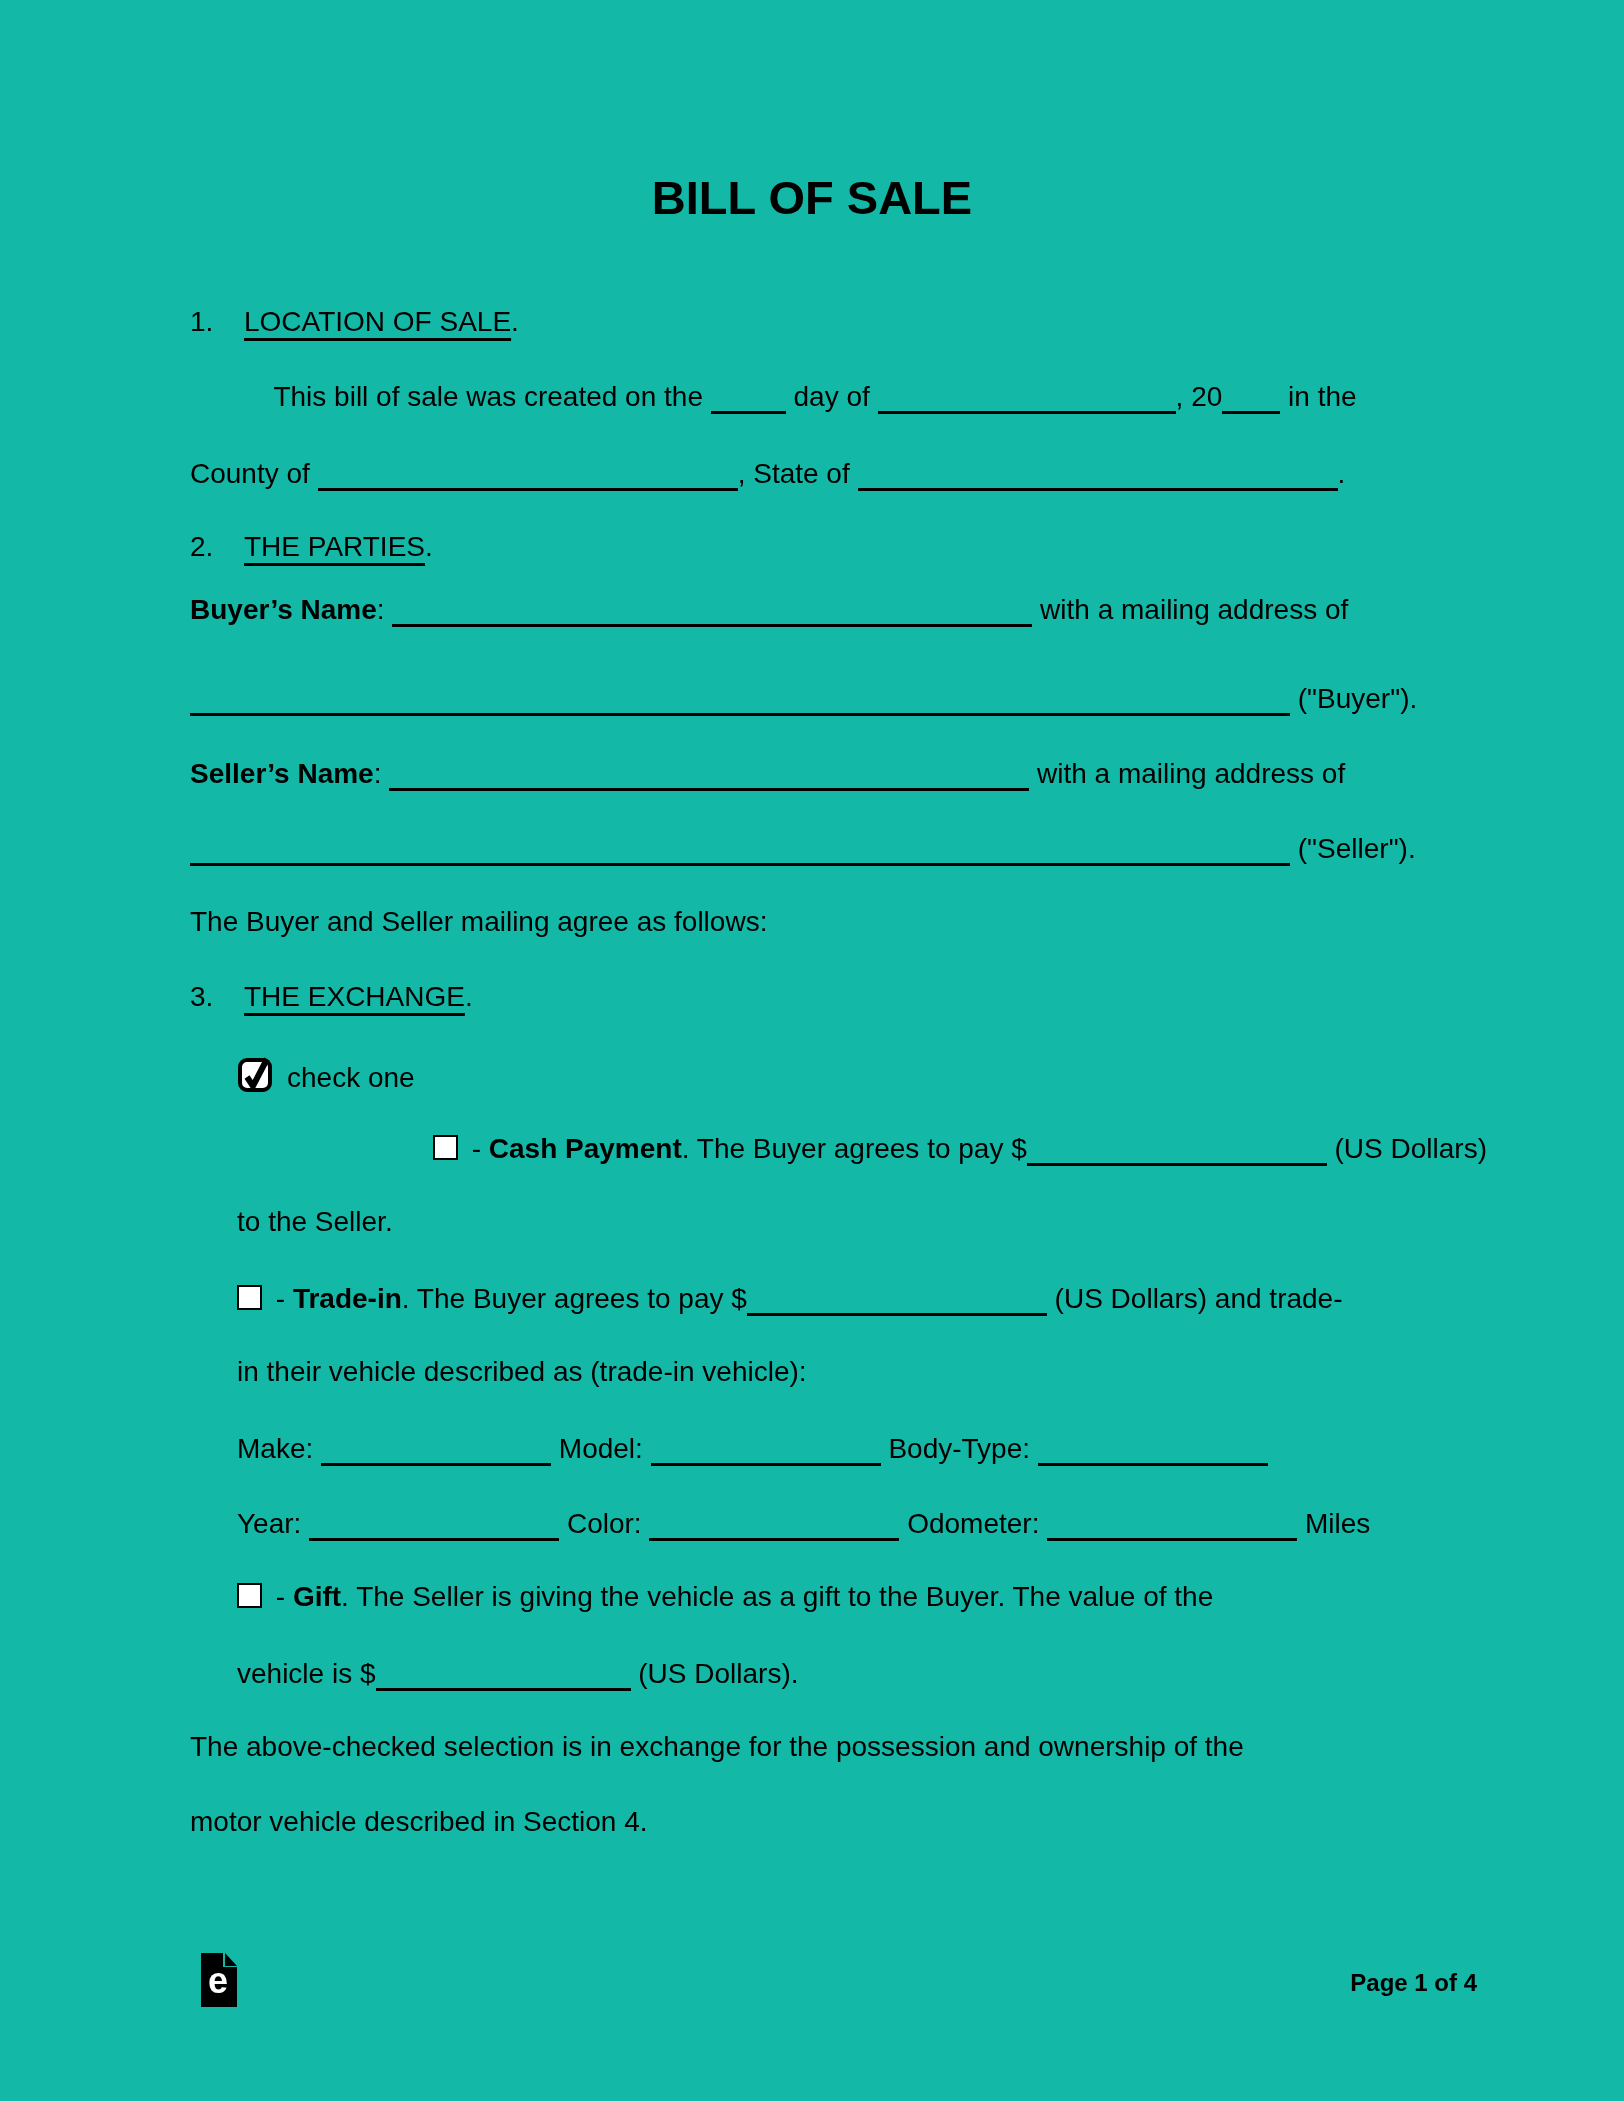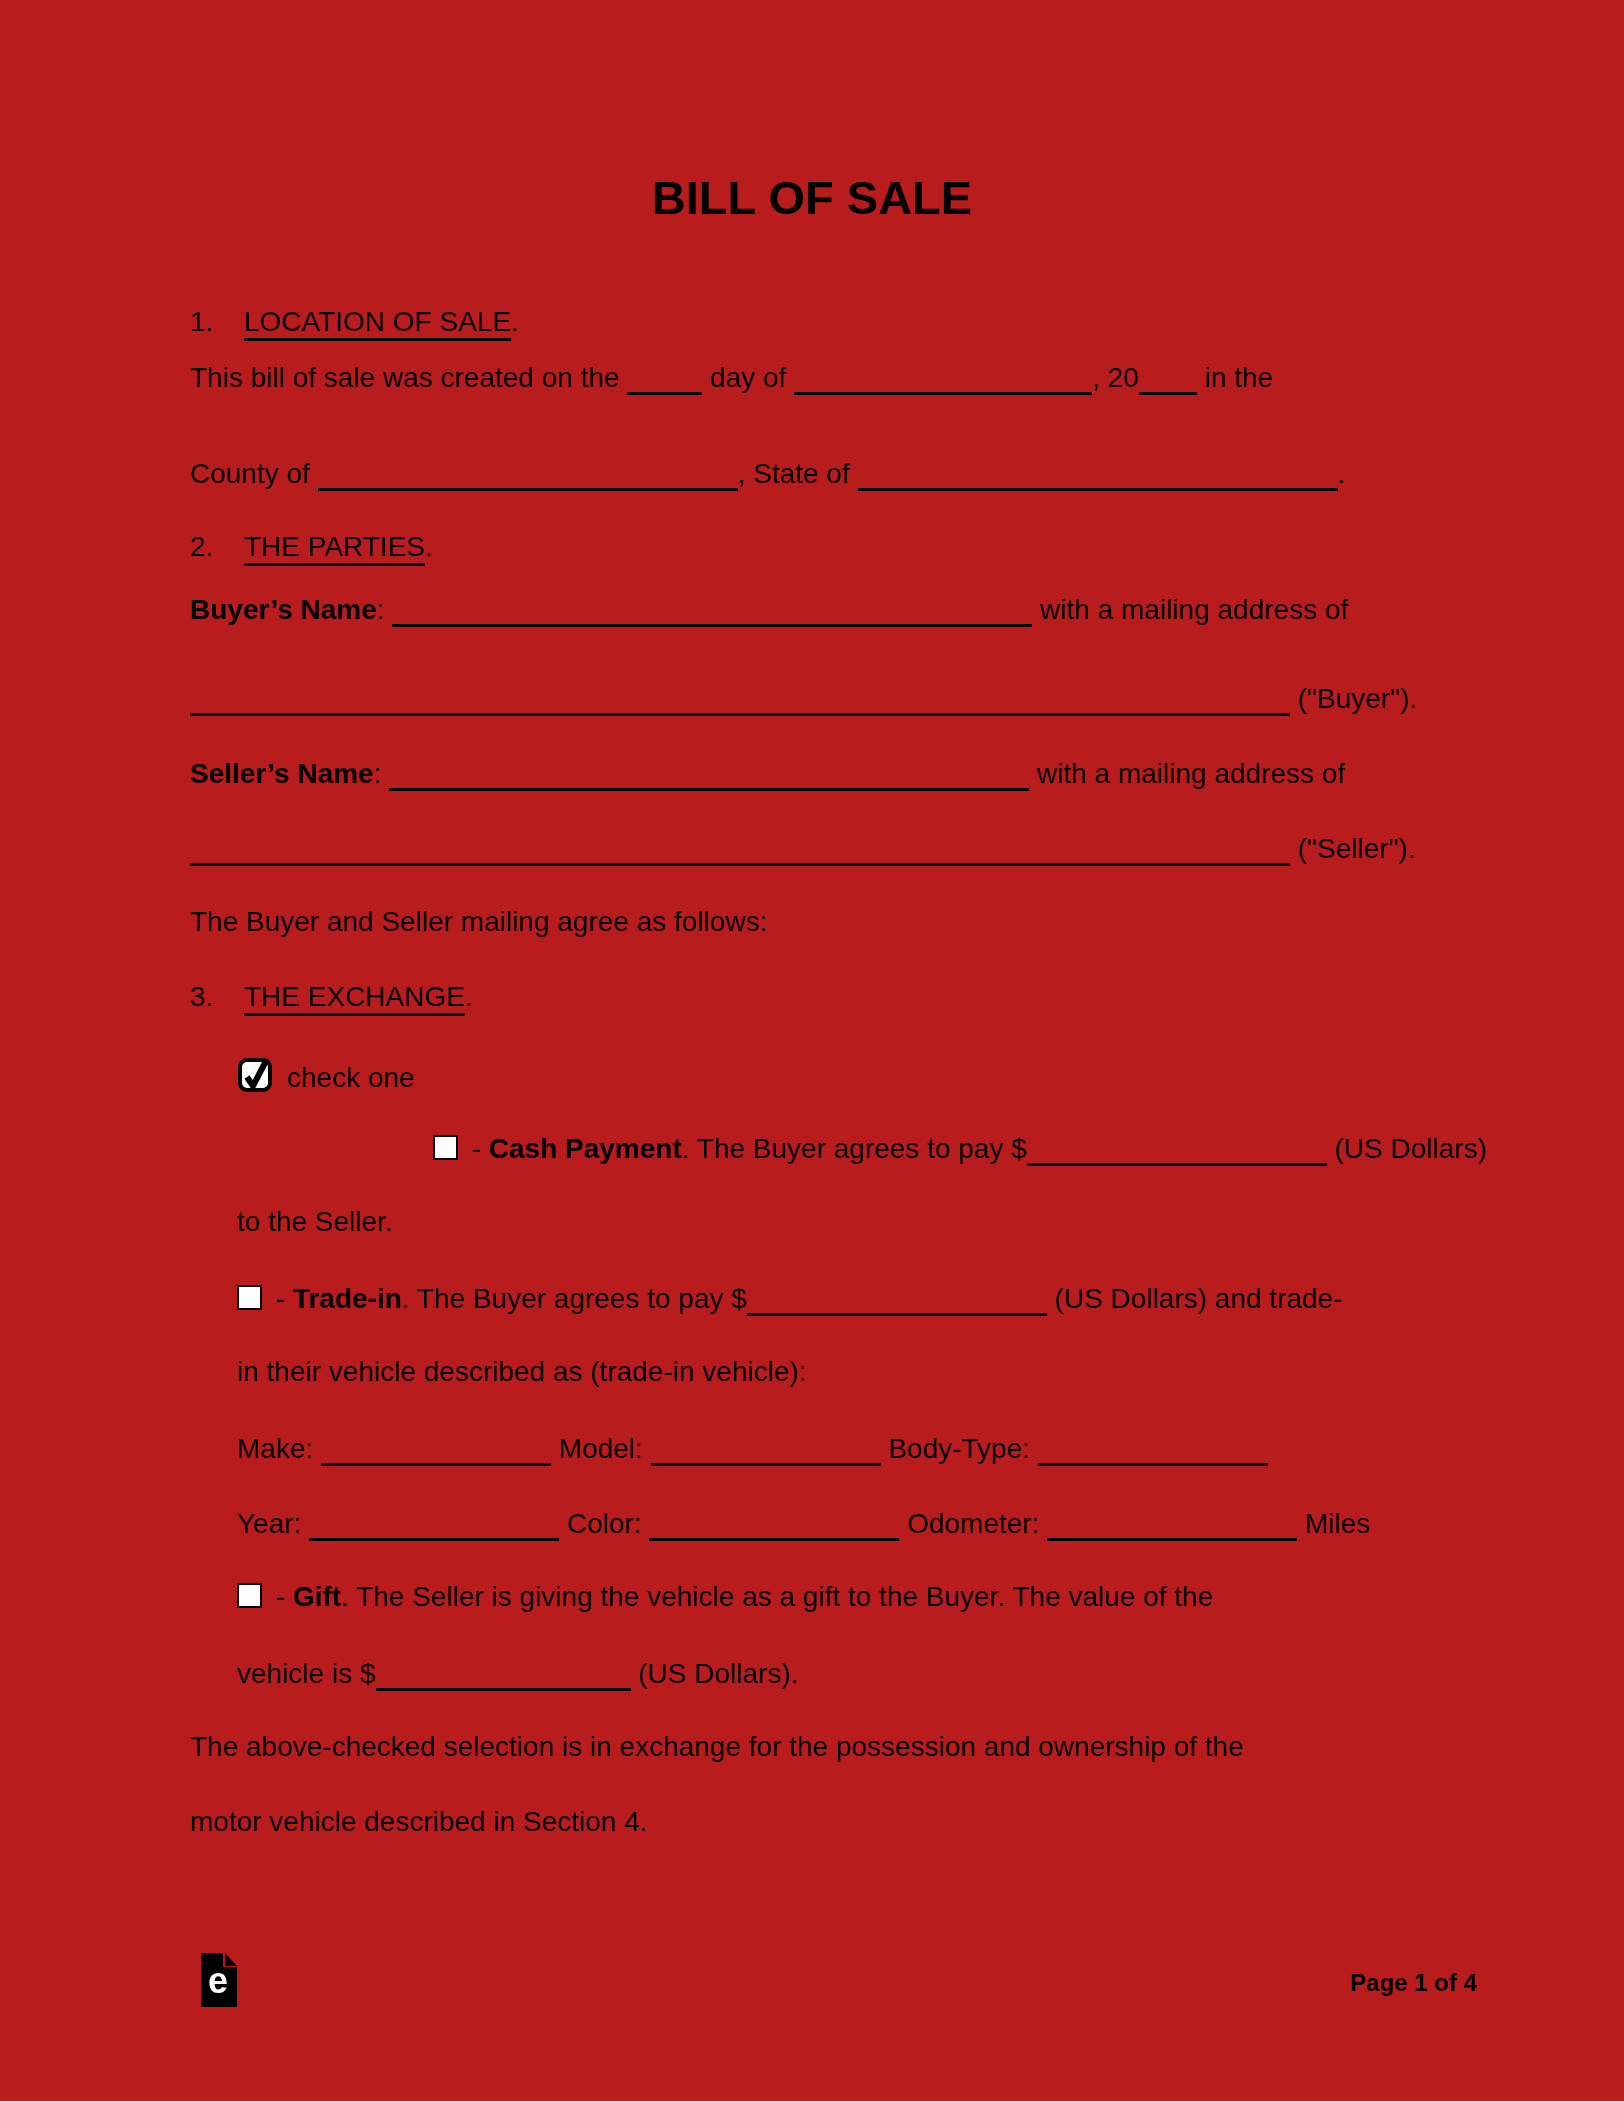--- a/index.html
+++ b/index.html
@@ -1,20 +1,20 @@
 <!DOCTYPE html>
 <html><head>
 <meta charset="utf-8">
 <style>
   html, body { margin: 0; padding: 0; background: #ffffff; }
   .page {
     position: relative;
     width: 1624px;
     height: 2101px;
-    background: #b91c1c;
+    background: #14b8a6;
     font-family: "Liberation Sans", sans-serif;
     color: #000000;
     overflow: hidden;
   }
   .doc-title {
     position: absolute;
     top: 172px;
     left: 0;
     width: 100%;
     text-align: center;
@@ -77,21 +77,21 @@
 </style>
 </head>
 <body>
 
 <div class="page">
 
   <h1 class="doc-title">BILL OF SALE</h1>
 
   <div>
       <div class="line" style="top: 302px;"><span class="num">1.</span><span class="heading">LOCATION OF SALE</span><span>.</span></div>
-      <div class="line" style="top: 356px;"><span>This bill of sale was created on the </span><span class="blank" style="width: 75px;"></span><span> day of </span><span class="blank" style="width: 298px;"></span><span>, 20</span><span class="blank" style="width: 58px;"></span><span> in the</span></div>
+      <div class="line" style="top: 375px; text-align: center;"><span>This bill of sale was created on the </span><span class="blank" style="width: 75px;"></span><span> day of </span><span class="blank" style="width: 298px;"></span><span>, 20</span><span class="blank" style="width: 58px;"></span><span> in the</span></div>
       <div class="line" style="top: 452px;"><span>County of </span><span class="blank" style="width: 420px;"></span><span>, State of </span><span class="blank" style="width: 480px;"></span><span>.</span></div>
       <div class="line" style="top: 527px;"><span class="num">2.</span><span class="heading">THE PARTIES</span><span>.</span></div>
       <div class="line" style="top: 588px;"><span class="b">Buyer’s Name</span><span>: </span><span class="blank" style="width: 640px;"></span><span> with a mailing address of</span></div>
       <div class="line" style="top: 677px;"><span class="blank" style="width: 1100px;"></span><span> ("Buyer").</span></div>
       <div class="line" style="top: 752px;"><span class="b">Seller’s Name</span><span>: </span><span class="blank" style="width: 640px;"></span><span> with a mailing address of</span></div>
       <div class="line" style="top: 827px;"><span class="blank" style="width: 1100px;"></span><span> ("Seller").</span></div>
       <div class="line" style="top: 902px;"><span>The Buyer and Seller mailing agree as follows:</span></div>
       <div class="line" style="top: 977px;"><span class="num">3.</span><span class="heading">THE EXCHANGE</span><span>.</span></div>
       <div class="line indent" style="top: 1052px;"><span class="cb-checked"><svg width="36" height="42" viewBox="0 0 36 42" xmlns="http://www.w3.org/2000/svg">
             <rect x="3" y="8" width="30" height="30" rx="7" fill="#fff" stroke="#000" stroke-width="4"></rect>

